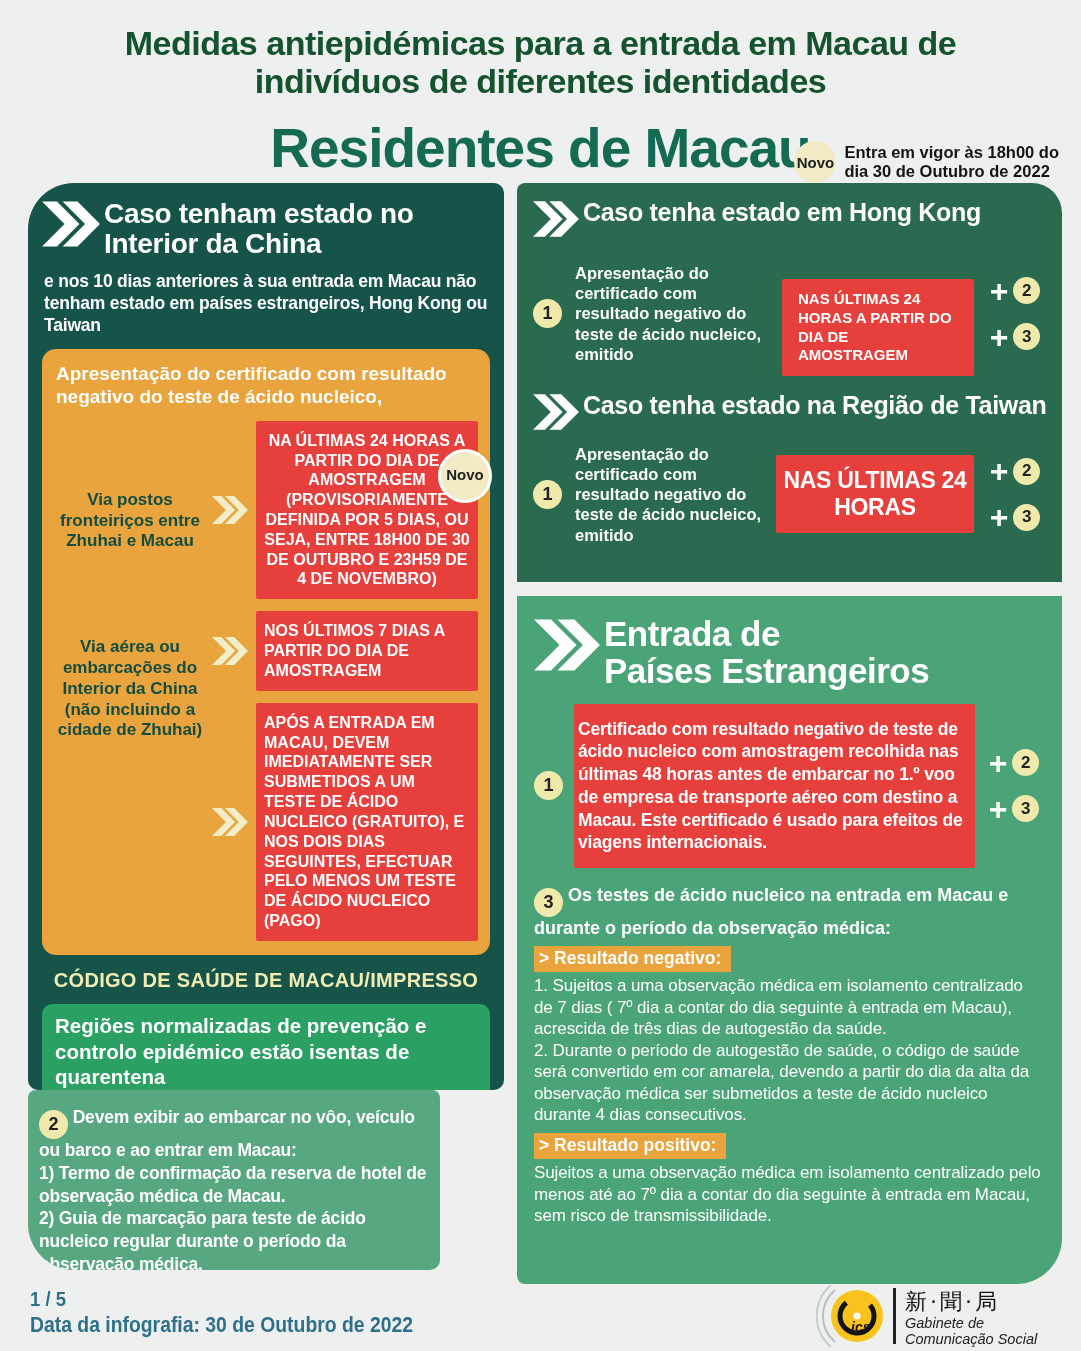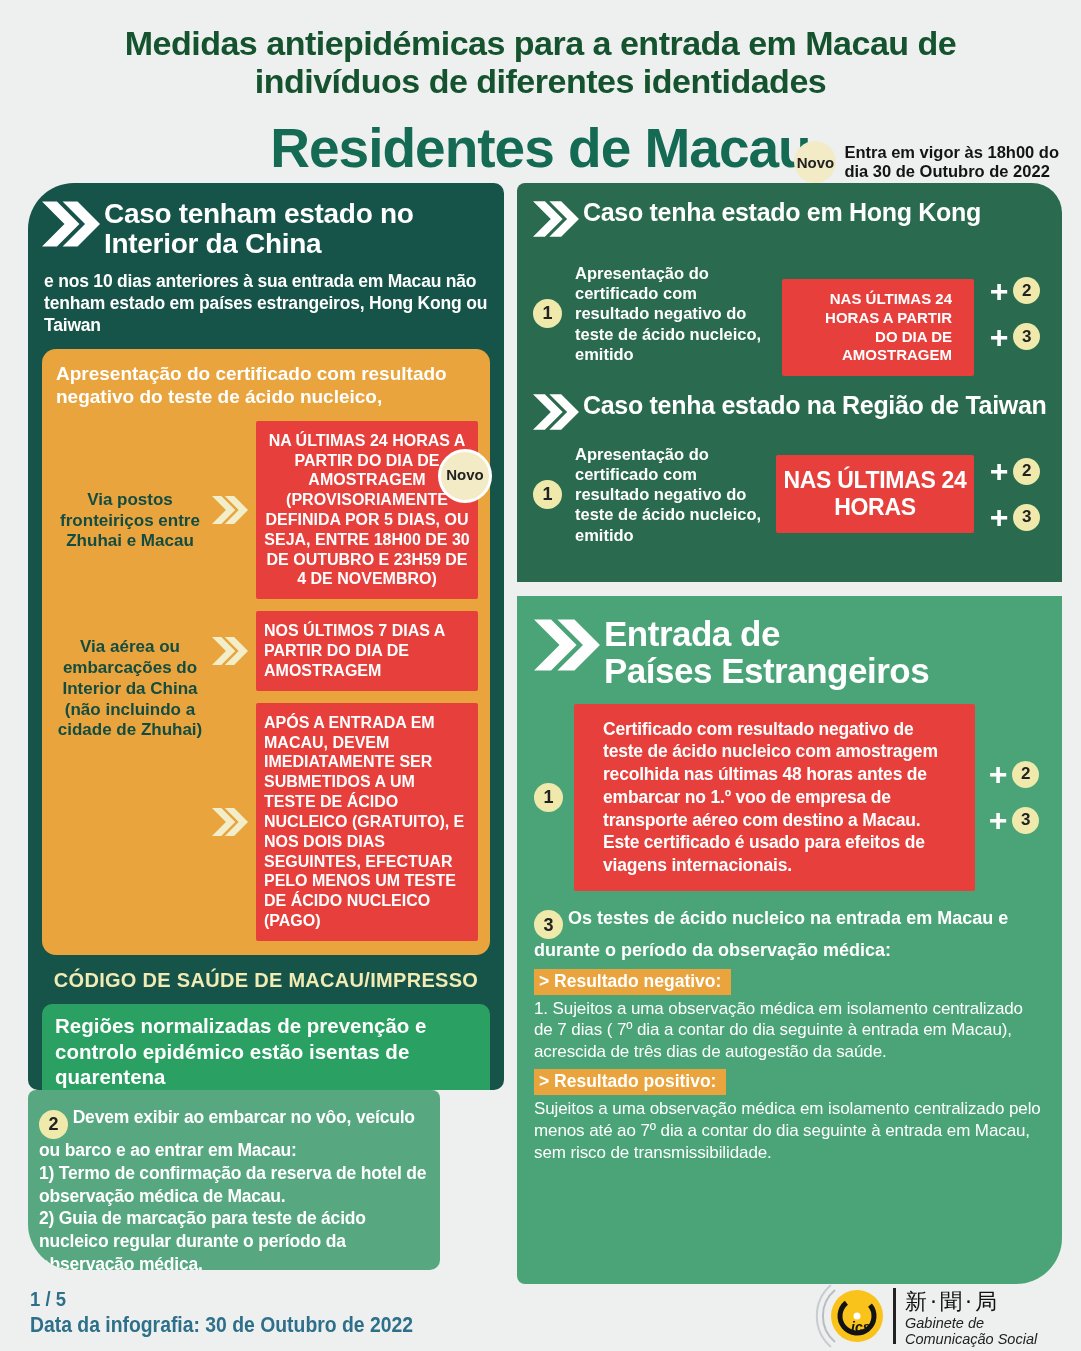--- a/index.html
+++ b/index.html
@@ -57,27 +57,27 @@
   .green-box { background:#2aa163; border-radius:10px; color:#fff; font-weight:bold; font-size:20.5px;
     line-height:1.25; padding:9px 13px; }
   
   .left-bottom p { font-size:17.5px; font-weight:bold; line-height:1.3; letter-spacing:-0.2px; }
   
   .right-top .sec-head h2 { font-size:25px; }
   .req-row { display:grid; align-items:center; column-gap:8px; margin:12px 0 16px; }
   .req-row.hk { grid-template-columns:34px minmax(0,1fr) 192px 66px; }
   .req-row.tw { grid-template-columns:34px minmax(0,1fr) 198px 66px; }
   .req-text { font-size:16.5px; font-weight:bold; line-height:1.22; }
-  .req-row.hk .red-box { font-size:15px; line-height:1.25; padding:11px 22px; text-align:right;margin-top:28px; }
+  .req-row.hk .red-box { font-size:15px; line-height:1.25; padding:11px 16px; text-align:left;margin-top:28px; }
   .req-row.tw .red-box { font-size:23px; line-height:1.18; padding:12px 6px; text-align:center; letter-spacing:-0.3px; }
   
   .big-head { margin:8px 0 14px; }
   .big-head h2 { font-size:35px; line-height:1.05; letter-spacing:-0.5px; }
   .foreign-row { display:grid; grid-template-columns:32px minmax(0,1fr) 62px; column-gap:8px; align-items:center; }
-  .foreign-row .red-box { font-size:17.5px; line-height:1.3; padding:14px 29px; letter-spacing:-0.2px; }
+  .foreign-row .red-box { font-size:17.5px; line-height:1.3; padding:14px 4px; letter-spacing:-0.2px; }
   .t-lead { font-size:18px; font-weight:bold; line-height:1.24; margin-top:16px; }
   .chip { display:inline-block; background:#e9a43d; color:#fff; font-weight:bold; font-size:17.5px;
     padding:2px 10px 3px 5px; margin:7px 0 3px; }
   .t-body { font-size:17px; line-height:1.27; letter-spacing:-0.1px; }
   
   .page-num, .foot-date { position:absolute; left:30px; color:#2e6f8a; font-weight:bold;
     transform:scaleX(0.88); transform-origin:left; }
   .page-num { top:1287px; font-size:21px; }
   .foot-date { top:1312px; font-size:22px; }
   .logo { position:absolute; right:16px; top:1284px; }
@@ -227,20 +227,21 @@
         </div>
       </div>
     </div>
 
     <p class="t-lead">
       <span class="num-badge">3</span>
       <span>Os testes de ácido nucleico na entrada em Macau e durante o período da observação médica:</span>
     </p>
     <div class="chip">&gt; Resultado negativo:</div>
     <p class="t-body">1. Sujeitos a uma observação médica em isolamento centralizado de 7 dias ( 7º dia a contar do dia seguinte à entrada em Macau), acrescida de três dias de autogestão da saúde.</p>
+    <p class="t-body">2. Durante o período de autogestão de saúde, o código de saúde será convertido em cor amarela, devendo a partir do dia da alta da observação médica ser submetidos a teste de ácido nucleico durante 4 dias consecutivos.</p>
     <div class="chip">&gt; Resultado positivo:</div>
     <p class="t-body">Sujeitos a uma observação médica em isolamento centralizado pelo menos até ao 7º dia a contar do dia seguinte à entrada em Macau, sem risco de transmissibilidade.</p>
   </section>
 
   <div class="page-num">1 / 5</div>
   <div class="foot-date">Data da infografia: 30 de Outubro de 2022</div>
 
   <svg class="logo" width="272" height="64" viewBox="0 0 272 64">
     <g>
       <path d="M42 6 A34 34 0 0 0 42 58" fill="none" stroke="#b9bdc2" stroke-width="2"></path>

